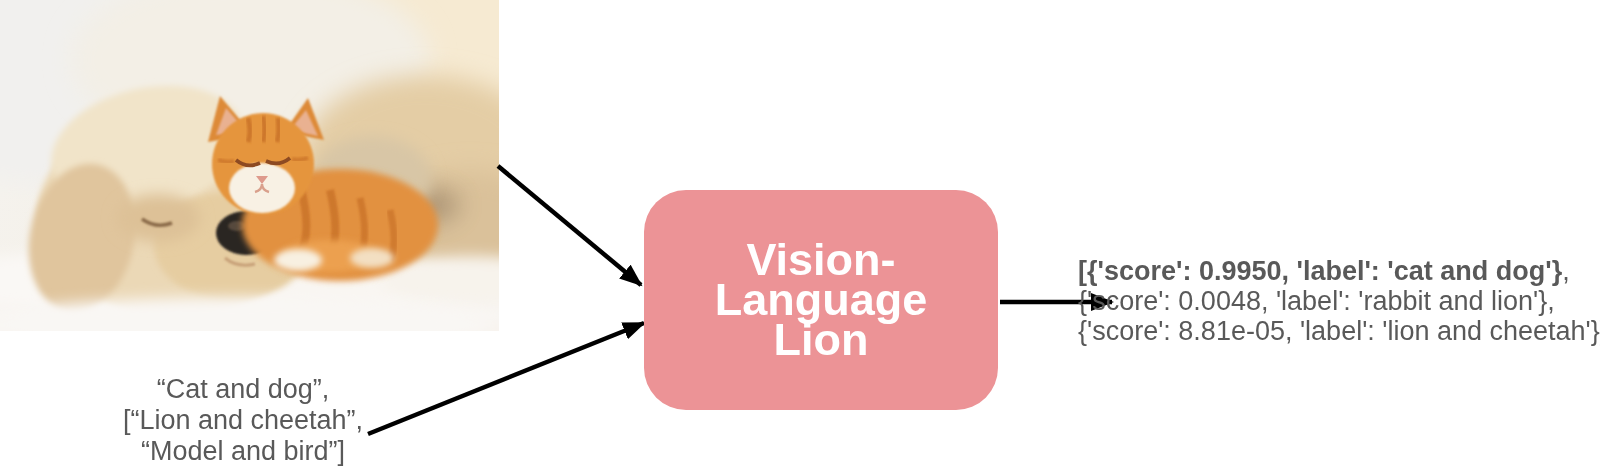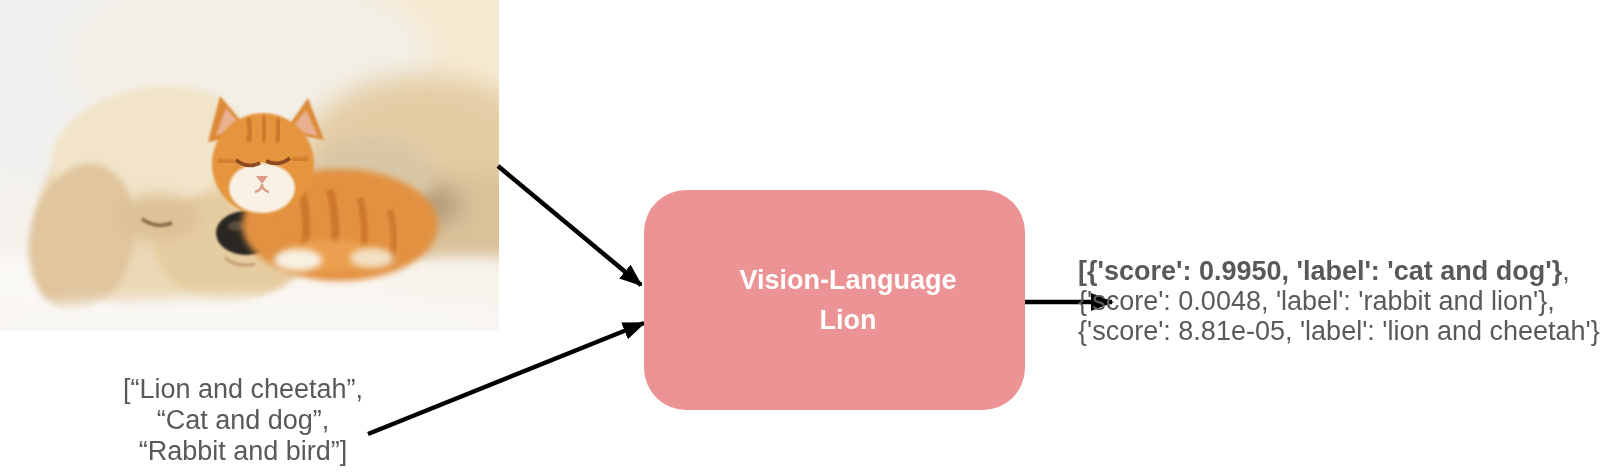--- a/index.html
+++ b/index.html
@@ -24,23 +24,22 @@
     color:#595959;
     white-space:nowrap;
   }
   
   .vlm-box{
     position:absolute;left:644px;top:190px;width:354px;height:220px;
     background:#EC9396;
     border-radius:42px;
     display:flex;flex-direction:column;align-items:center;justify-content:center;
     color:#ffffff;
-    font-size:27px;font-weight:bold;line-height:40px;
+    font-size:45px;font-weight:bold;line-height:40px;
     text-align:center;
-    padding-left:27px;
   }
   
   .output{
     position:absolute;left:1078px;top:256px;width:522px;
     text-align:left;
     font-size:27px;line-height:30px;
     color:#595959;
     white-space:nowrap;
   }
   .output .b{font-weight:bold;}
@@ -131,23 +130,23 @@
       <path d="M290 158 q -11 9 -24 3" stroke="#8d4a22" stroke-width="3.6" fill="none"></path>
 
       <path d="M256 176 l 12 0 l -6 8 z" fill="#de9a8c"></path>
       <path d="M262 184 q 0 6 -7 8 M262 184 q 0 6 7 8" stroke="#d9a08c" stroke-width="2.4" fill="none"></path>
 
       <ellipse cx="240" cy="325" rx="270" ry="28" fill="#f9f7f4" filter="url(#b7)"></ellipse>
     </svg>
   </div>
 
   <div class="prompt">
+    <div>“Cat and dog”,</div>
     <div>[“Lion and cheetah”,</div>
-    <div>“Cat and dog”,</div>
-    <div>“Rabbit and bird”]</div>
+    <div>“Model and bird”]</div>
   </div>
 
   <svg class="arrows" viewBox="0 0 1600 473">
     <defs>
       <marker id="ah" markerUnits="userSpaceOnUse" markerWidth="24" markerHeight="20" refX="21" refY="9" orient="auto">
         <path d="M0,0 L23,9 L0,18 Z" fill="#000000"></path>
       </marker>
     </defs>
     <line x1="498" y1="166" x2="641" y2="285" stroke="#000000" stroke-width="4.5" marker-end="url(#ah)"></line>
     <line x1="368" y1="434" x2="644" y2="323" stroke="#000000" stroke-width="4.5" marker-end="url(#ah)"></line>

